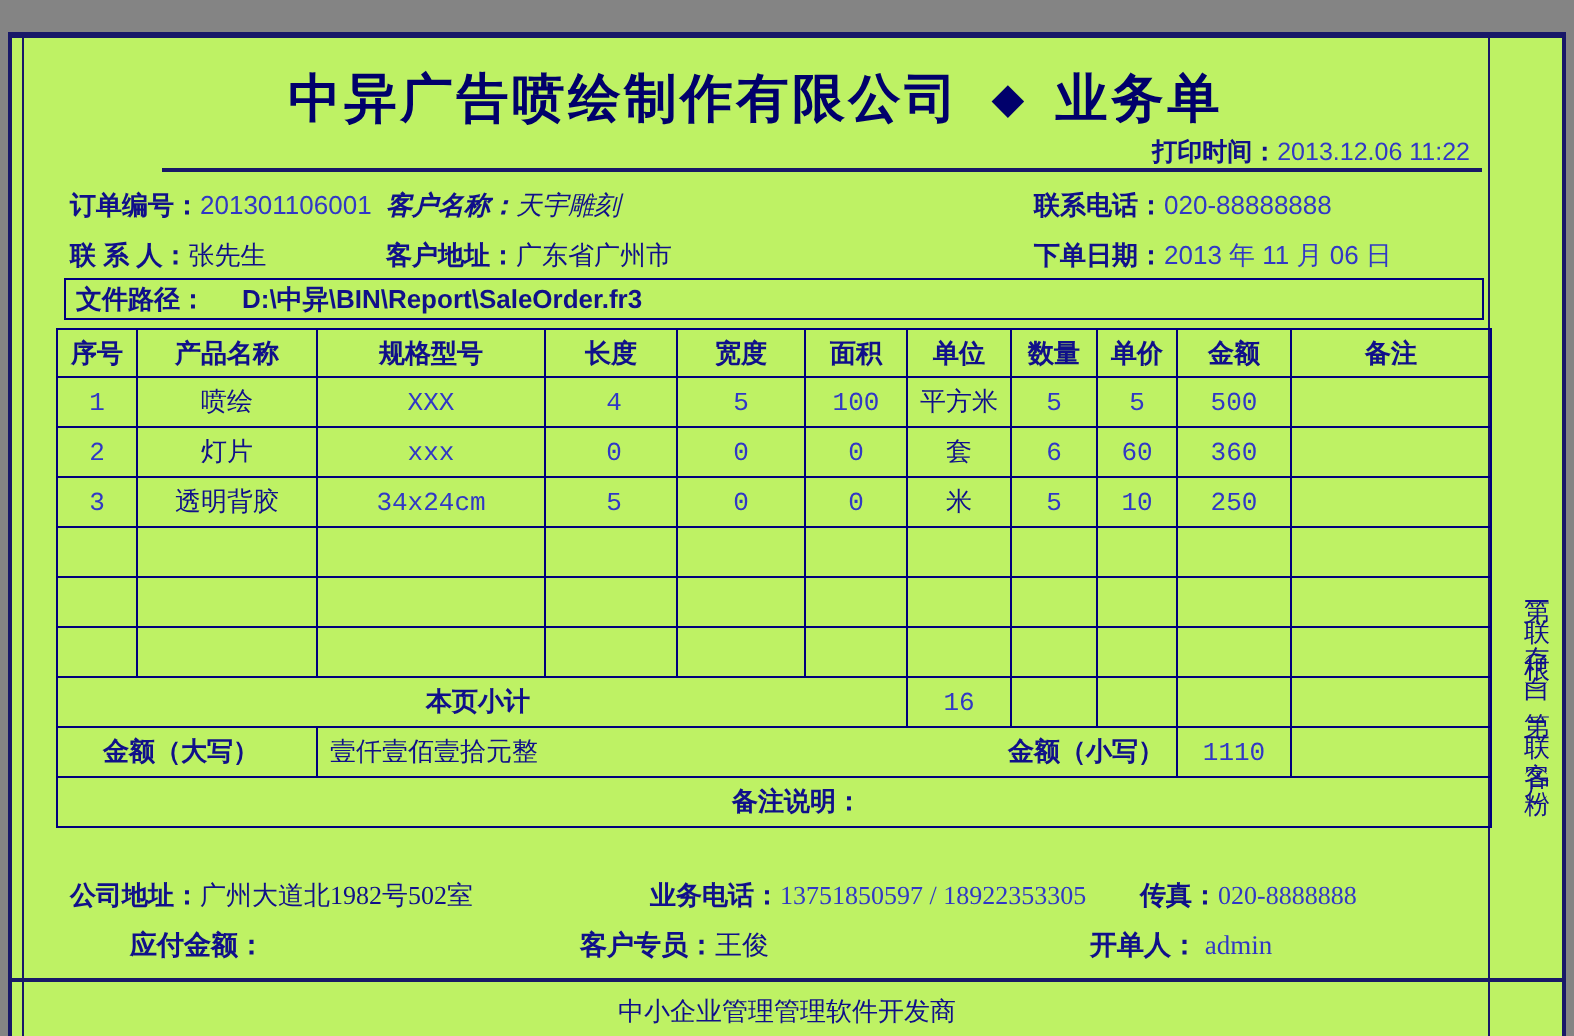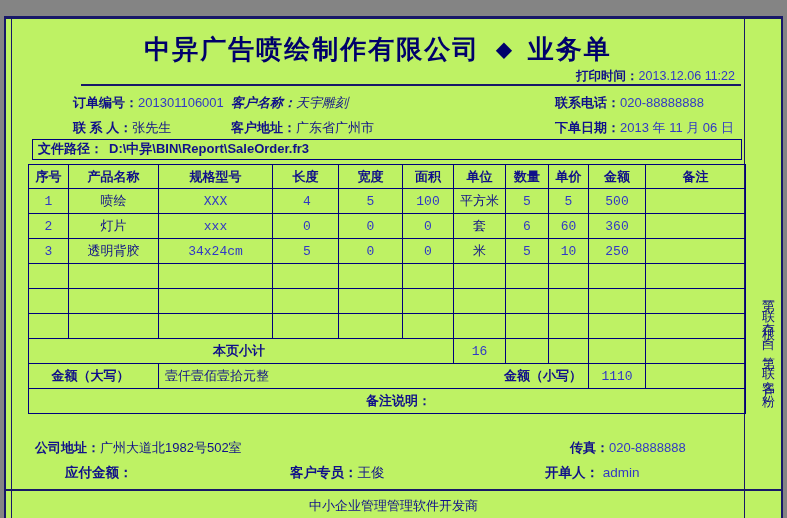--- a/index.html
+++ b/index.html
@@ -28,27 +28,27 @@
   .title-row {
     position:absolute; top:12px; left:0; right:0; height:36px;
     display:flex; justify-content:center; align-items:center; gap:16px;
     color:#00006b; font-weight:bold; font-size:26px; letter-spacing:2px;
   }
   .title-row .diamond { font-size:20px; letter-spacing:0; }
 
   .print-time { position:absolute; top:49px; right:6px; font-size:12.5px; }
   .header-underline { position:absolute; top:65px; left:66px; right:0; height:2px; background:#181868; }
 
-  .info-field { position:absolute; font-size:13px; white-space:nowrap;margin-left:38px; }
+  .info-field { position:absolute; font-size:13px; white-space:nowrap; }
   .info-field .lbl { font-weight:bold; color:#10108a; }
 
   .filepath-box {
     position:absolute; top:120px; left:17px; width:710px; height:21px;
-    border:1px solid #00007d; display:flex; padding-left:5px;
-    font-size:13px; font-weight:bold; color:#10108a; white-space:nowrap;
+    border:1px solid #00007d; display:flex; align-items:center; padding-left:5px;
+    font-size:13px; font-weight:bold; color:#10108a; white-space:nowrap;gap:12px;
   }
   .filepath-box .path { margin-left:6px; color:#10108a; }
 
   table.items {
     position:absolute; top:145px; left:13px; width:717px;
     border-collapse:collapse; table-layout:fixed;
     font-size:13px;
     font-family:Liberation Mono, monospace;
   }
   table.items th, table.items td {
@@ -63,21 +63,21 @@
   td.amt-label { text-align:right; padding-right:6px; font-weight:bold; color:#10108a; height:22px; }
   td.amt-words-cell { height:22px; padding:0 6px;margin-top:39px; }
   .amt-flex { display:flex; justify-content:space-between; align-items:center; }
   .amt-words { color:#10108a; }
   .amt-sm-label { font-weight:bold; color:#10108a; }
   td.totals-cell { height:22px; position:relative; text-align:left; }
   td.remark-cell { height:24px; text-align:left; padding-left:23px; }
   .tgroup { position:absolute; top:3px; white-space:nowrap; font-size:13px; }
   .tgroup .lbl { font-weight:bold; color:#10108a; margin-right:5px; }
 
-  .bottom-line { position:absolute; font-size:13px; white-space:nowrap; }
+  .bottom-line { position:absolute; font-size:13px; white-space:nowrap;font-family:Liberation Serif, serif; }
   .bottom-line .lbl { font-weight:bold; color:#10108a; }
 
   .footer-rule { position:absolute; left:0; right:0; top:470px; height:2px; background:#181868; }
   .footer-text {
     position:absolute; left:0; right:0; top:476px; height:22px;
     display:flex; justify-content:center; align-items:center;
     font-size:13px; color:#10108a;
   }
 
   .stub {
@@ -263,20 +263,23 @@
           <td colspan="11" class="remark-cell">
             <span class="bold navy">备注说明：</span>
           </td>
         </tr>
       </tbody>
     </table>
 
     <div class="bottom-line" style="position:absolute; top:420px; left:20px;">
       <span class="lbl">公司地址：</span><span class="navy">广州大道北1982号502室</span>
     </div>
+    <div class="bottom-line" style="position:absolute; top:420px; left:310px;">
+      <span class="lbl">业务电话：</span><span class="val">13751850597 / 18922353305</span>
+    </div>
     <div class="bottom-line" style="position:absolute; top:420px; left:555px;">
       <span class="lbl">传真：</span><span class="val">020-8888888</span>
     </div>
 
     <div class="bottom-line" style="position:absolute; top:445px; left:50px; font-size:13.5px;">
       <span class="lbl">应付金额：</span>
     </div>
     <div class="bottom-line" style="position:absolute; top:445px; left:275px; font-size:13.5px;">
       <span class="lbl">客户专员：</span><span class="navy">王俊</span>
     </div>

